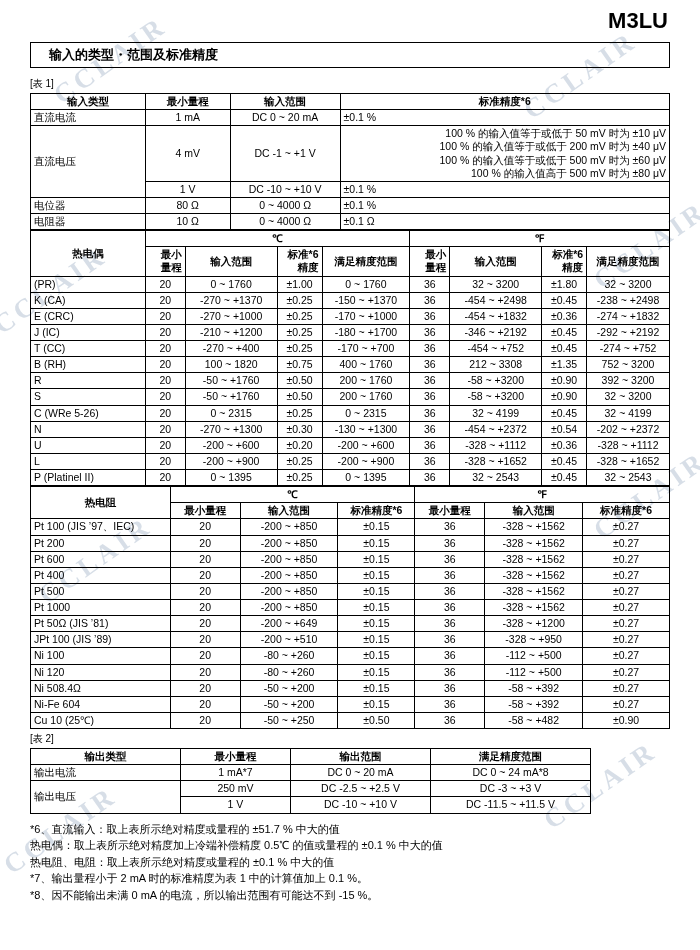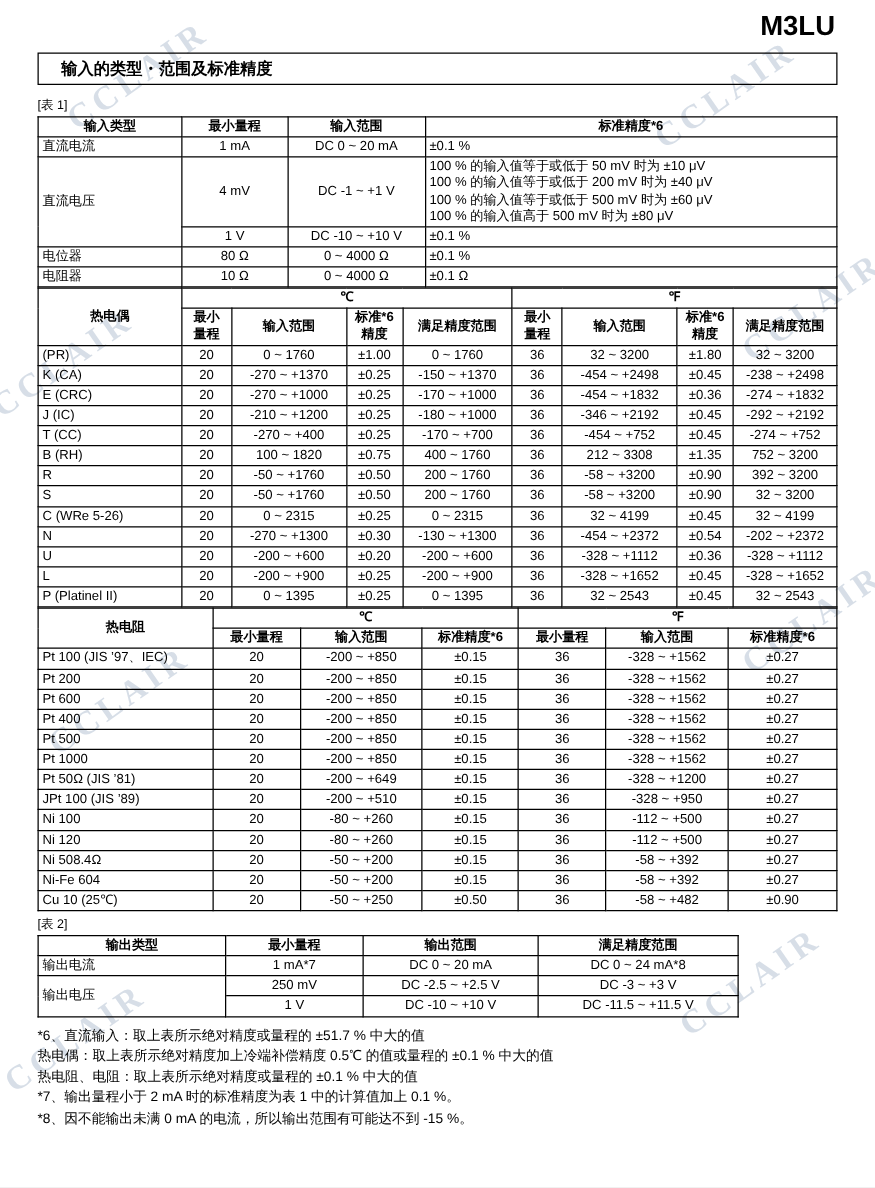--- a/index.html
+++ b/index.html
@@ -11,21 +11,21 @@
       letter-spacing:4px;color:rgba(150,168,192,0.38);transform:rotate(-35deg);white-space:nowrap;}
   .content{position:relative;z-index:1;padding:6px 30px 0 30px;}
   .brand{text-align:right;font-size:22px;font-weight:bold;padding:2px 2px 8px 0;}
   .section-title{border:1px solid #000;font-weight:bold;font-size:13px;padding:3px 18px;margin-bottom:9px;}
   .tlabel{font-size:10px;margin:3px 0 2px 0;}
   table{border-collapse:collapse;table-layout:fixed;font-size:10.5px;}
   td,th{border:1px solid #000;padding:1px 3px;height:13px;line-height:1.25;text-align:center;
         font-weight:normal;overflow:hidden;vertical-align:middle;}
   th{font-weight:bold;}
   .l{text-align:left;}
-  .pre{white-space:pre-line;}
+  .pre{white-space:pre-line;text-align:right;}
   .stack{margin-bottom:0;}
   .t2{margin-top:2px;}
   .notes{font-size:11px;margin-top:7px;line-height:1.5;}
   .ind{}
 </style>
 </head>
 <body>
 
 <div class="page">
 
@@ -160,21 +160,21 @@
             <td>36</td>
             <td>-454 ~ +1832</td>
             <td>±0.36</td>
             <td>-274 ~ +1832</td>
       </tr>
       <tr>
         <td class="l">J (IC)</td>
             <td>20</td>
             <td>-210 ~ +1200</td>
             <td>±0.25</td>
-            <td>-180 ~ +1000</td>
+            <td>-180 ~ +1700</td>
             <td>36</td>
             <td>-346 ~ +2192</td>
             <td>±0.45</td>
             <td>-292 ~ +2192</td>
       </tr>
       <tr>
         <td class="l">T (CC)</td>
             <td>20</td>
             <td>-270 ~ +400</td>
             <td>±0.25</td>

